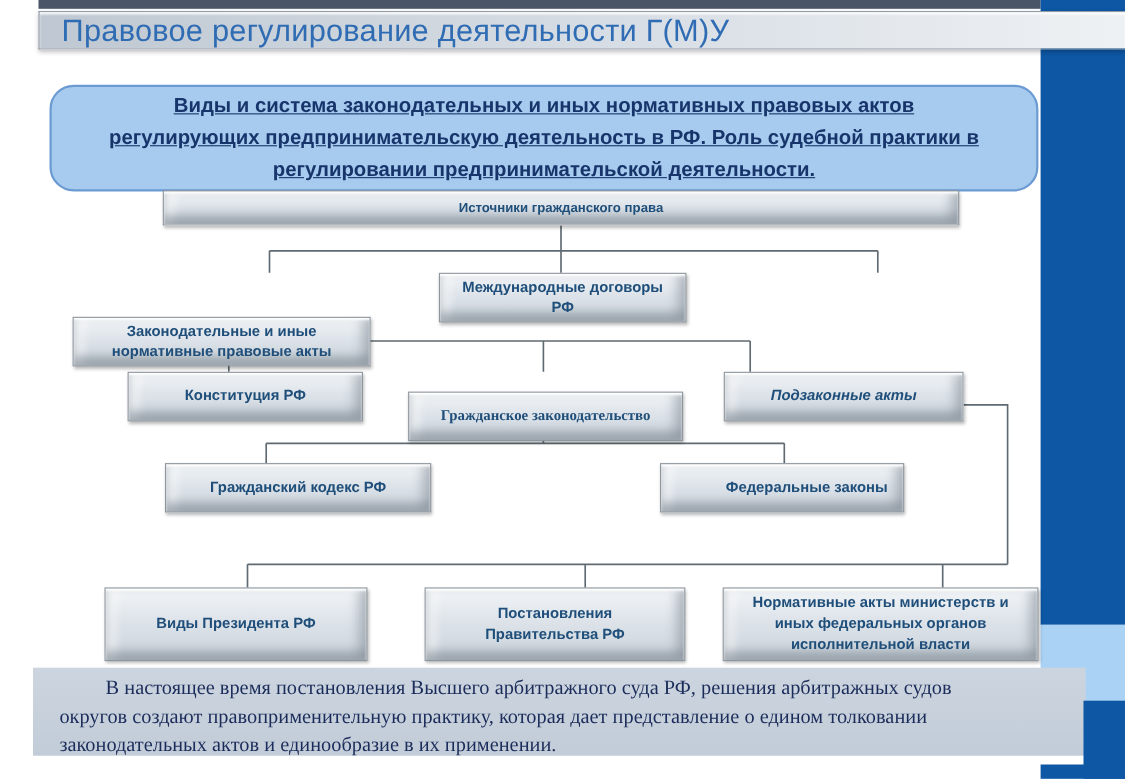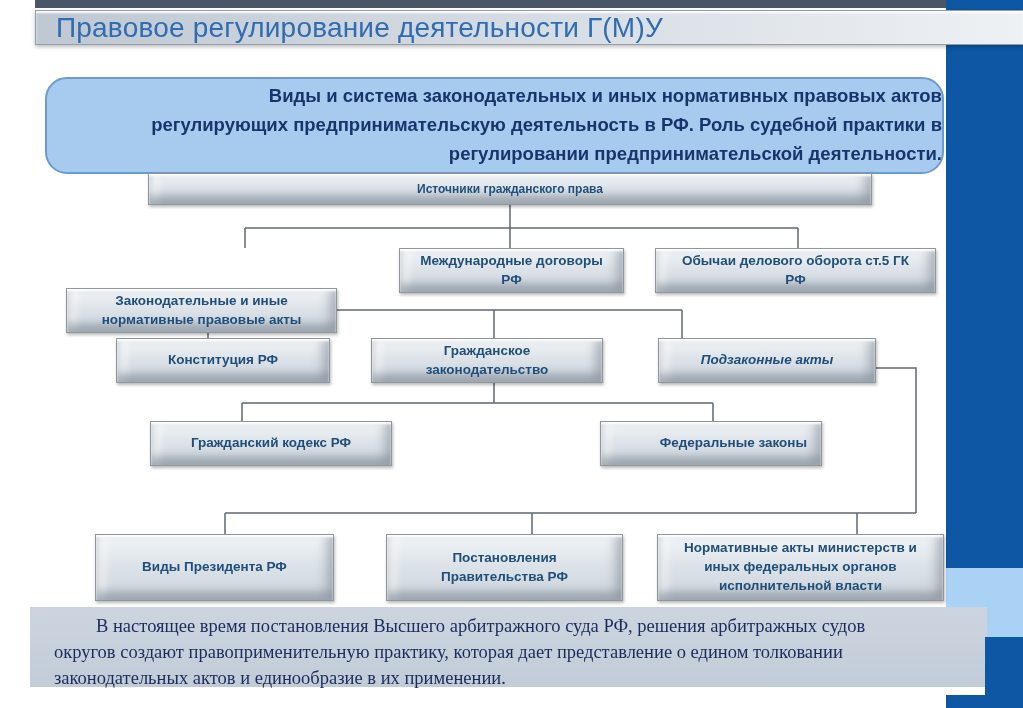--- a/index.html
+++ b/index.html
@@ -37,23 +37,24 @@
     display:flex;align-items:center;padding-left:20px;box-sizing:border-box;
     color:var(--title-text);font-size:28px;letter-spacing:.2px;z-index:2;
   }
 
   
   .header-box{
     position:absolute;left:45px;top:77px;width:895px;height:93px;
     background:var(--header-fill);
     border:2px solid var(--header-border);
     border-radius:22px;
-    display:flex;flex-direction:column;align-items:flex-end;justify-content:center;
+    display:flex;flex-direction:column;align-items:center;justify-content:center;
     color:#18356b;font-weight:bold;font-size:18.5px;line-height:1.56;text-align:center;
     z-index:2;
+    text-decoration:underline;
   }
 
   
   .node{
     position:absolute;
     background:linear-gradient(180deg,#f3f6f9 0%,#dde3e9 45%,#cbd3db 100%);
     border:1px solid #8e969e;
     box-shadow:
       inset 0 2px 2px rgba(255,255,255,.95),
       inset 0 -8px 9px rgba(108,119,132,.5),
@@ -114,28 +115,25 @@
   <div class="node root" style="left:148px;top:173px;width:724px;height:32px;">
     <span>Источники гражданского права</span>
   </div>
 
   <div class="node" style="left:66px;top:248px;width:271px;height:45px;margin-top:40px;">
     <span>Законодательные  и иные нормативные правовые акты</span>
   </div>
   <div class="node" style="left:399px;top:248px;width:225px;height:45px;">
     <span>Международные договоры РФ</span>
   </div>
-  <div class="node" style="left:655px;top:248px;width:281px;height:45px;">
-    <span>Обычаи делового оборота ст.5 ГК РФ</span>
-  </div>
 
   <div class="node" style="left:116px;top:338px;width:214px;height:45px;">
     <span>Конституция РФ</span>
   </div>
-  <div class="node" style="left:371px;top:338px;width:232px;height:45px;">
+  <div class="node" style="left:371px;top:356px;width:250px;height:45px;font-family:Liberation Serif, serif;">
     <span>Гражданское законодательство</span>
   </div>
   <div class="node" style="left:658px;top:338px;width:218px;height:45px;font-style:italic;">
     <span>Подзаконные акты</span>
   </div>
 
   <div class="node" style="left:150px;top:421px;width:242px;height:45px;">
     <span>Гражданский кодекс РФ</span>
   </div>
   <div class="node" style="left:600px;top:421px;width:222px;height:45px;justify-content:flex-end;">

